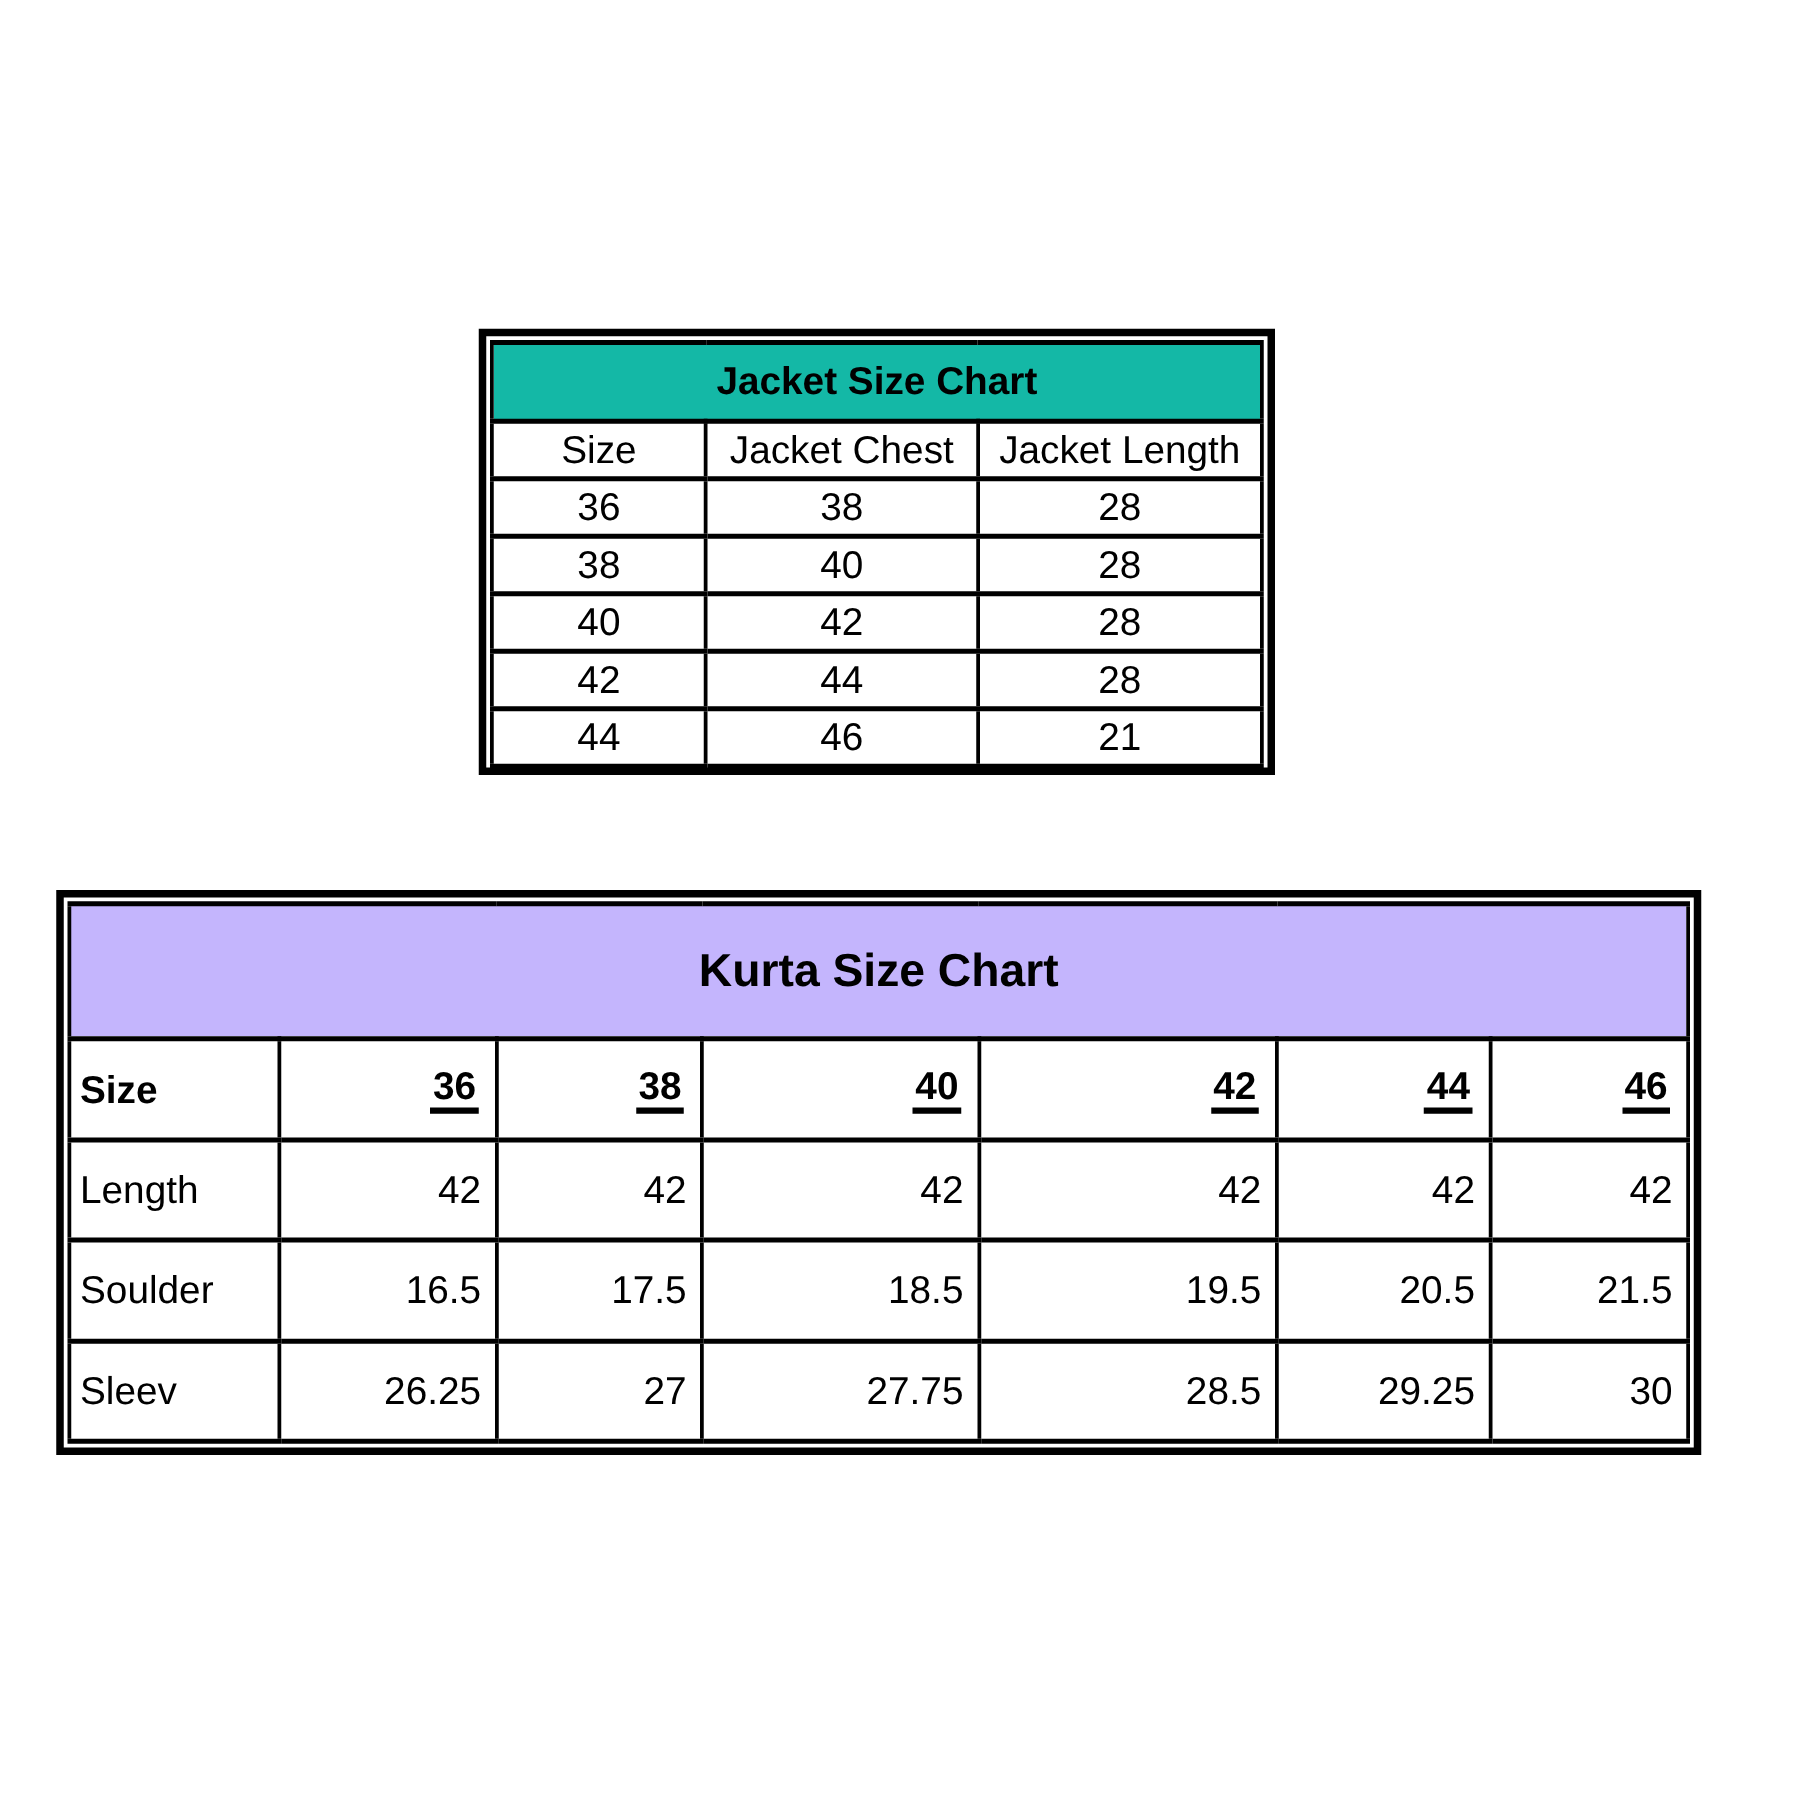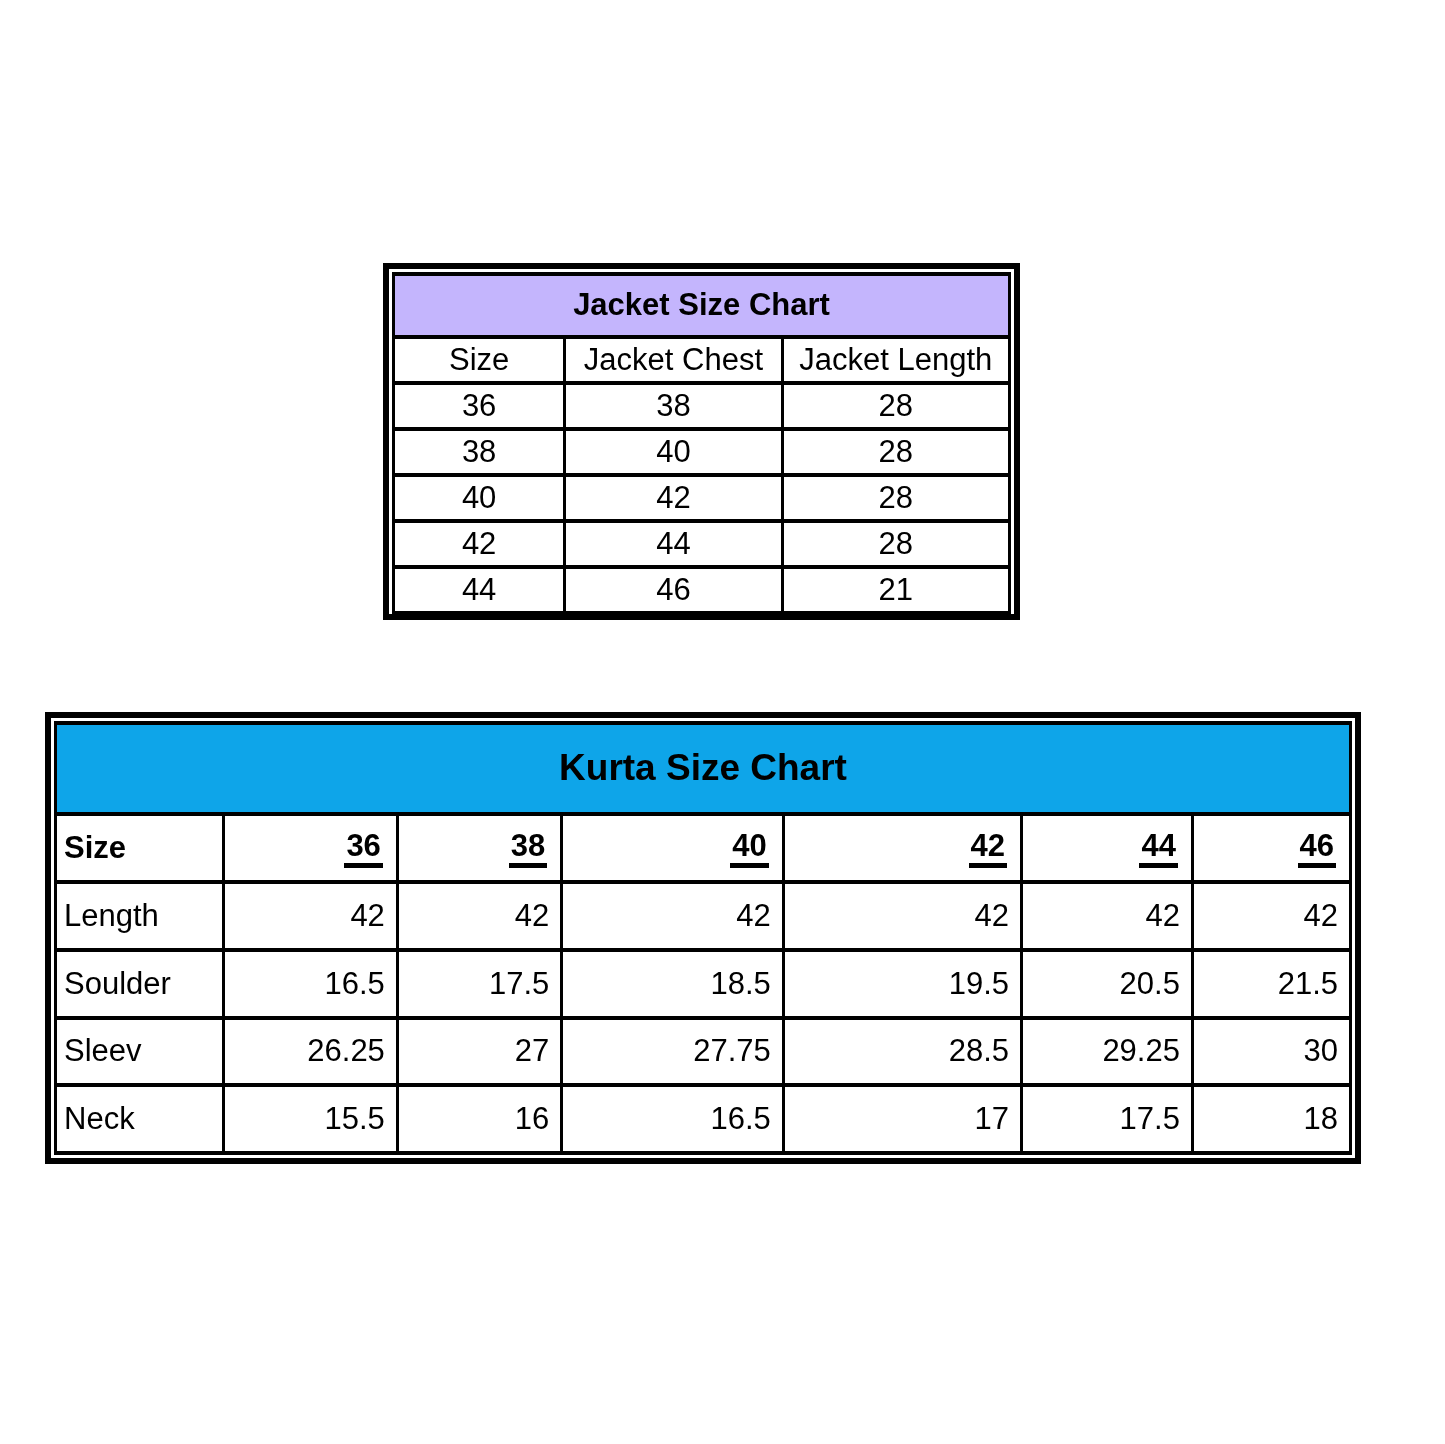--- a/index.html
+++ b/index.html
@@ -86,21 +86,21 @@
 
 <div class="table-wrap jacket-wrap">
   <table class="tbl">
     <colgroup>
       <col style="width:27.8%">
       <col style="width:35.3%">
       <col style="width:36.9%">
     </colgroup>
     <tbody>
       <tr class="title-row">
-        <td colspan="3" class="title-cell" style="background-color: #c4b5fd;">Jacket Size Chart</td>
+        <td colspan="3" class="title-cell" style="background-color: #14b8a6;">Jacket Size Chart</td>
       </tr>
       <tr>
         <td>Size</td>
         <td>Jacket Chest</td>
         <td>Jacket Length</td>
       </tr>
       <tr>
         <td>36</td>
         <td>38</td>
         <td>28</td>
@@ -135,21 +135,21 @@
       <col style="width:13.0%">
       <col style="width:13.4%">
       <col style="width:12.7%">
       <col style="width:17.1%">
       <col style="width:18.4%">
       <col style="width:13.2%">
       <col style="width:12.2%">
     </colgroup>
     <tbody>
       <tr class="title-row">
-        <td colspan="7" class="title-cell" style="background-color: #0ea5e9;">Kurta Size Chart</td>
+        <td colspan="7" class="title-cell" style="background-color: #c4b5fd;">Kurta Size Chart</td>
       </tr>
       <tr>
         <td class="lbl lbl-bold">Size</td>
         <td class="size-hd"><span class="u">36</span></td>
         <td class="size-hd"><span class="u">38</span></td>
         <td class="size-hd"><span class="u">40</span></td>
         <td class="size-hd"><span class="u">42</span></td>
         <td class="size-hd"><span class="u">44</span></td>
         <td class="size-hd"><span class="u">46</span></td>
       </tr>
@@ -173,24 +173,15 @@
       </tr>
       <tr>
         <td class="lbl">Sleev</td>
         <td class="val">26.25</td>
         <td class="val">27</td>
         <td class="val">27.75</td>
         <td class="val">28.5</td>
         <td class="val">29.25</td>
         <td class="val">30</td>
       </tr>
-      <tr>
-        <td class="lbl">Neck</td>
-        <td class="val">15.5</td>
-        <td class="val">16</td>
-        <td class="val">16.5</td>
-        <td class="val">17</td>
-        <td class="val">17.5</td>
-        <td class="val">18</td>
-      </tr>
     </tbody>
   </table>
 </div>
 
 </body></html>

